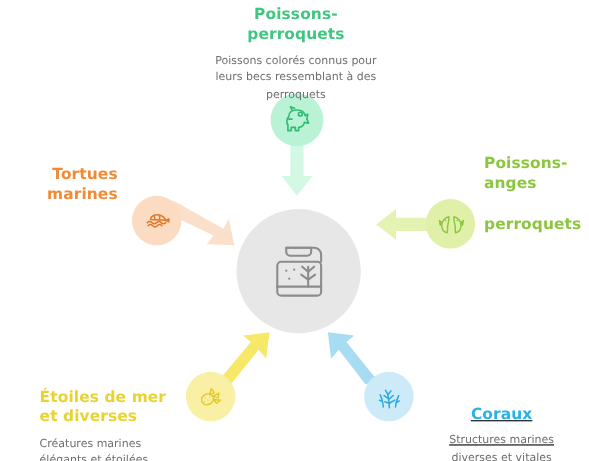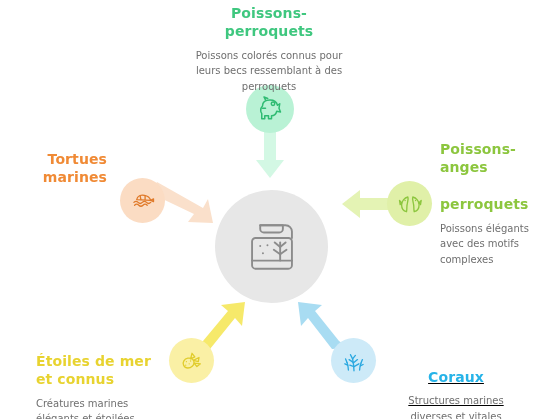--- a/index.html
+++ b/index.html
@@ -269,27 +269,26 @@
   <div class="block block-turtle">
     <div class="block-title" style="color:#f08a35">Tortues marines</div>
   </div>
 
   <div class="block block-angelfish">
     <div class="block-title" style="color:#8cc63e">
       <span>Poissons-anges</span><br>
       <br>
       <span>perroquets</span>
     </div>
-    <p class="block-desc">Poissons élégants avec des motifs complexes</p>
   </div>
 
   <div class="block block-starfish">
     <div class="block-title" style="color:#e8d330">
       <span>Étoiles de mer</span><br>
-      <span>et connus</span>
+      <span>et diverses</span>
     </div>
     <p class="block-desc">Créatures marines élégants et étoilées</p>
   </div>
 
   <div class="block block-coral">
     <div class="block-title" style="color:#26b3e8">Coraux</div>
     <p class="block-desc">Structures marines diverses et vitales</p>
   </div>
 
 </div>

